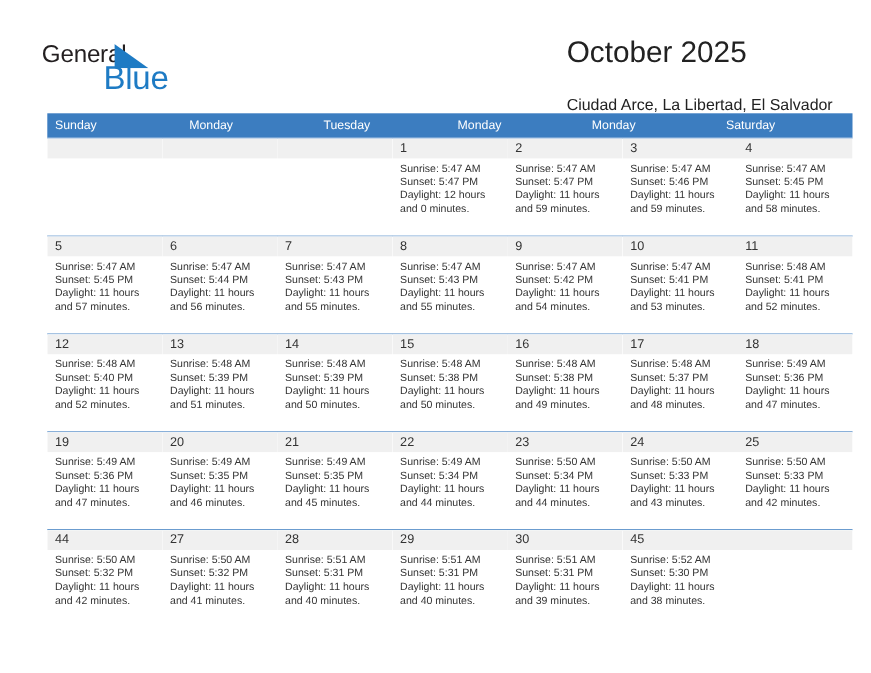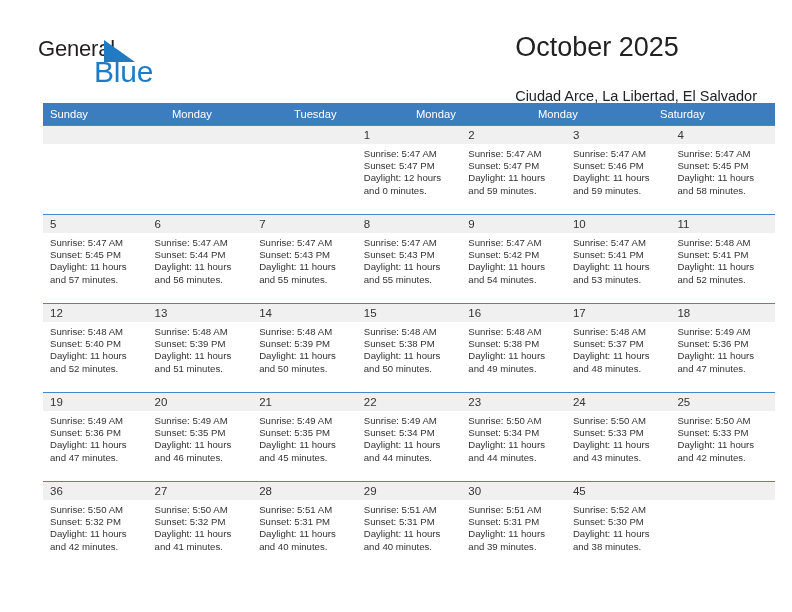--- a/index.html
+++ b/index.html
@@ -420,21 +420,21 @@
           <div>Sunrise: 5:50 AM</div>
           <div>Sunset: 5:33 PM</div>
           <div>Daylight: 11 hours</div>
           <div>and 42 minutes.</div>
         </div>
       </div>
     </div>
 
     <div class="week">
       <div class="day">
-        <div class="day-num">36</div>
+        <div class="day-num">44</div>
         <div class="day-info">
           <div>Sunrise: 5:50 AM</div>
           <div>Sunset: 5:32 PM</div>
           <div>Daylight: 11 hours</div>
           <div>and 42 minutes.</div>
         </div>
       </div>
       <div class="day">
         <div class="day-num">27</div>
         <div class="day-info">

